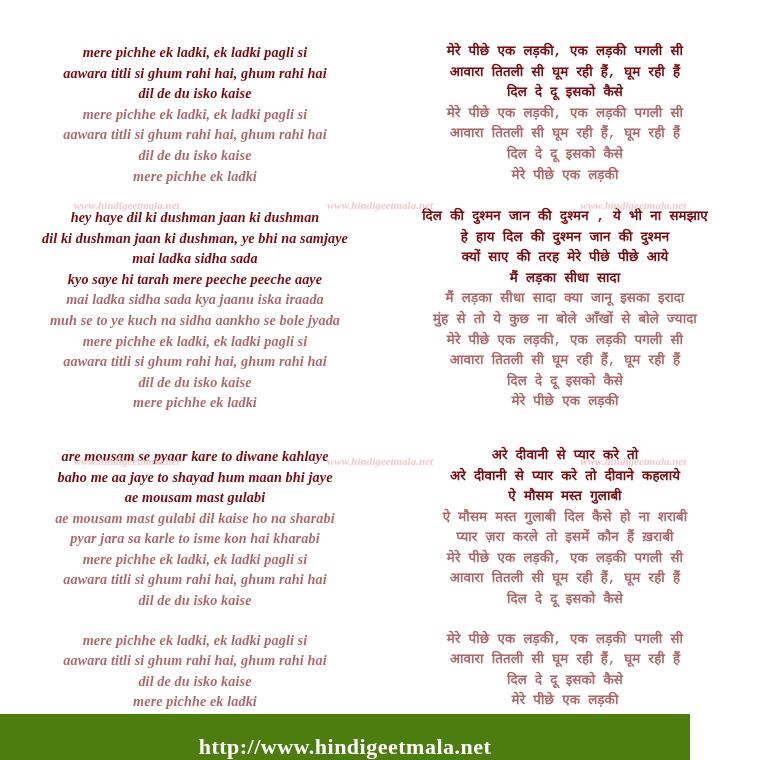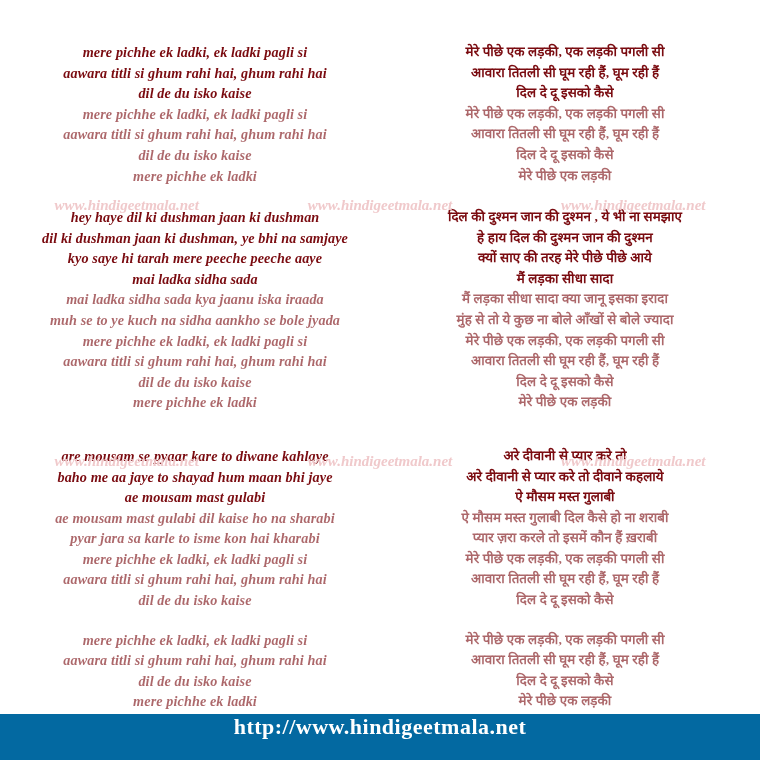--- a/index.html
+++ b/index.html
@@ -37,21 +37,21 @@
     color: #7a0b10;
     font-size: 14.2px;
     line-height: 20.6px;
     text-align: center;
     white-space: nowrap;
     font-style: italic;
     font-weight: bold;
     letter-spacing: 0.1px;
   }
   .col-right .line {
-    font-family: Liberation Serif, serif;
+    font-family: Liberation Mono, monospace;
     font-style: normal;
     font-weight: bold;
     font-size: 13.4px;
     line-height: 20.6px;
   }
   .faded { opacity: 0.62; }
   .spacer-sm { height: 20px; }
   .spacer-md { height: 31px; }
   .spacer-lg { height: 34px; }
 
@@ -63,35 +63,35 @@
     display: flex;
     justify-content: space-around;
     align-items: center;
     pointer-events: none;
   }
   .wm-band span {
     color: #f0c9cb;
     font-family: "Liberation Serif", serif;
     font-weight: bold;
     font-style: italic;
-    font-size: 15px;
+    font-size: 11px;
     white-space: nowrap;
   }
   #wm1 { top: 196px; }
   #wm2 { top: 452px; }
 
   
   .footer {
     position: absolute;
     left: 0; bottom: 0;
-    width: 760px;
+    width: 690px;
     height: 46px;
-    background: #0369a1;
-    display: flex;
-    align-items: flex-start;
+    background: #4d7c0f;
+    display: flex;
+    align-items: flex-end;
     justify-content: center;
   }
   .footer a, .footer .url {
     color: #ffffff;
     font-family: "Liberation Serif", serif;
     font-weight: bold;
     font-size: 22px;
     letter-spacing: 0.5px;
     text-decoration: none;
     white-space: nowrap;
@@ -110,22 +110,22 @@
       <div class="line">dil de du isko kaise</div>
       <div class="line faded">mere pichhe ek ladki, ek ladki pagli si</div>
       <div class="line faded">aawara titli si ghum rahi hai, ghum rahi hai</div>
       <div class="line faded">dil de du isko kaise</div>
       <div class="line faded">mere pichhe ek ladki</div>
 
       <div class="spacer-lg"></div>
 
       <div class="line">hey haye dil ki dushman jaan ki dushman</div>
       <div class="line">dil ki dushman jaan ki dushman, ye bhi na samjaye</div>
+      <div class="line">mai ladka sidha sada</div>
       <div class="line">kyo saye hi tarah mere peeche peeche aaye</div>
-      <div class="line">mai ladka sidha sada</div>
       <div class="line faded">mai ladka sidha sada kya jaanu iska iraada</div>
       <div class="line faded">muh se to ye kuch na sidha aankho se bole jyada</div>
       <div class="line faded">mere pichhe ek ladki, ek ladki pagli si</div>
       <div class="line faded">aawara titli si ghum rahi hai, ghum rahi hai</div>
       <div class="line faded">dil de du isko kaise</div>
       <div class="line faded">mere pichhe ek ladki</div>
 
       <div class="spacer-lg"></div>
       <div class="spacer-sm"></div>
 

